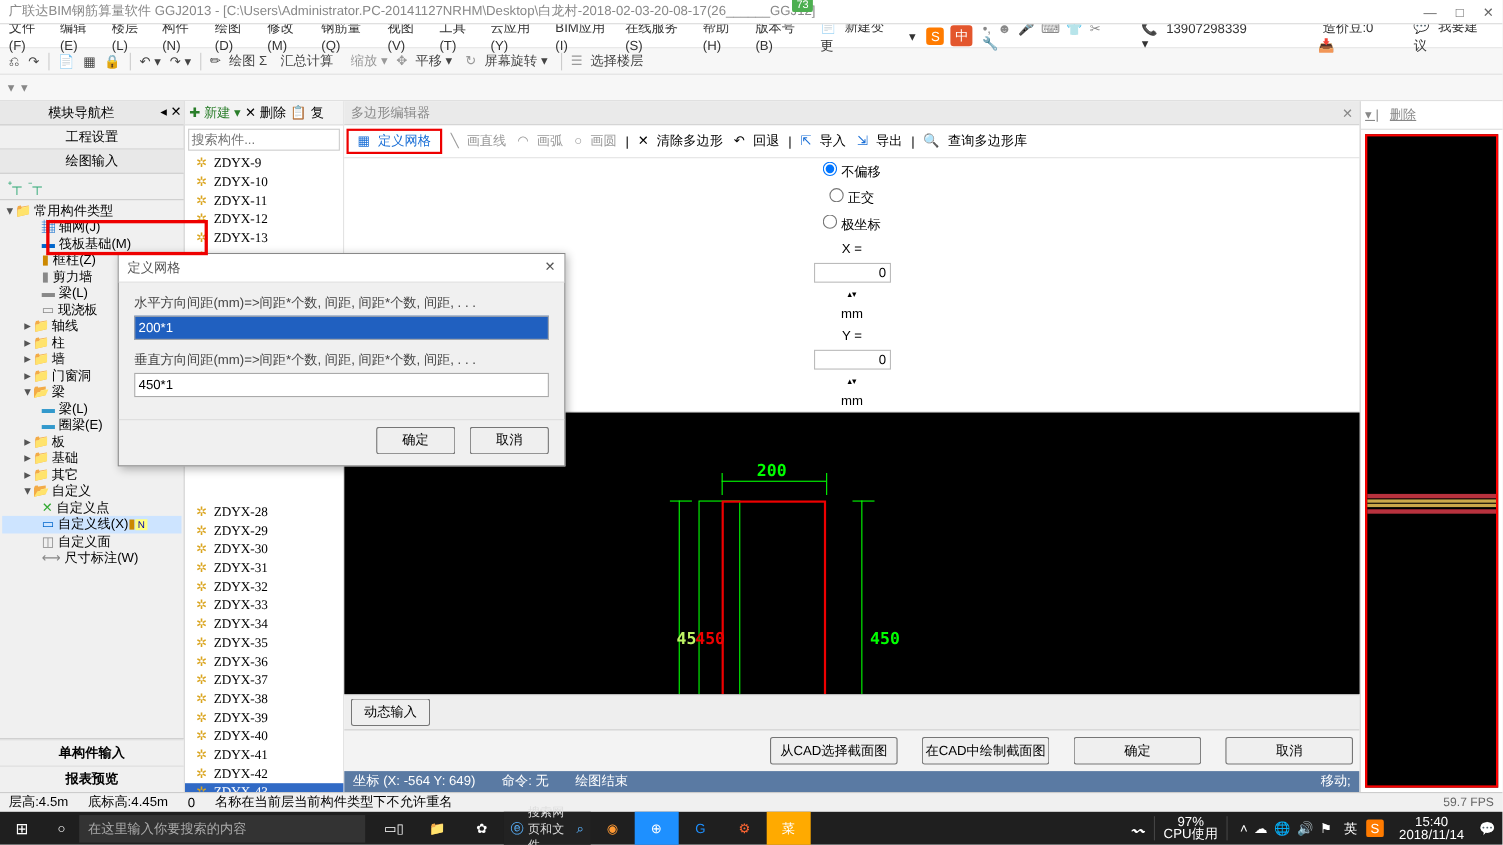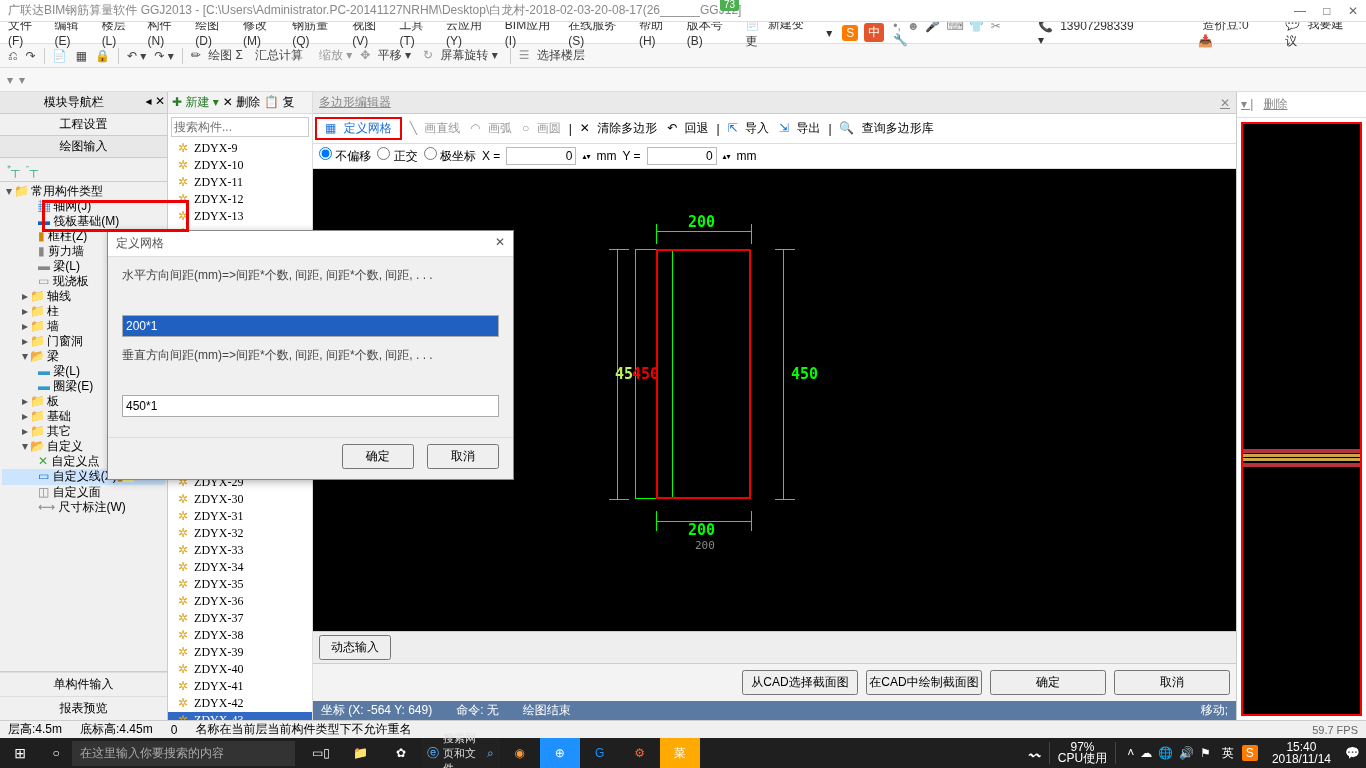--- a/index.html
+++ b/index.html
@@ -36,86 +36,86 @@
 .leftpanel .tree { flex:1; overflow:auto; padding:2px 2px; font-size:12px; }
 .tree .node { padding-left:16px; line-height:15px; white-space:nowrap; position:relative;}
 .tree .node.lvl1{padding-left:4px;}
 .tree .node.lvl2{padding-left:20px;}
 .tree .node.lvl3{padding-left:36px;}
 .tree .chev{ color:#555; margin-right:2px;}
 .tree .fold{ color:#caa800; margin-right:2px;}
 .tree .sel{ background:#cde4ff;}
 .tree .new{ background:#ffff80; color:#00a; font-size:9px; padding:0 2px;}
 .leftpanel .foot{ border-top:1px solid #ccc;}
-.leftpanel .foot div{ text-align:center; padding:3px; border-top:1px solid #ddd; background:#f0f0f0;}
+.leftpanel .foot div{ text-align:center; padding:3px; border-top:1px solid #ddd; background:#f0f0f0;font-weight:bold;}
 .navicons{padding:3px 4px;border-bottom:1px solid #ccc;}
 .navicons span{margin:0 3px;color:#3a7;}
 
 .midpanel { width: 145px; background:#fff; border-right:1px solid #ddd; display:flex; flex-direction:column;}
 .midpanel .mbar{ background:#f3f3f3; padding:2px 4px; display:flex; gap:4px; border-bottom:1px solid #ddd; font-size:11px;}
 .midpanel .search{ padding:3px;}
 .midpanel .search input{ width:100%; padding:2px; color:#888; border:1px solid #ccc;}
 .midpanel .list{ flex:1; overflow:auto;}
 .midpanel .list div{ padding:1px 10px; font-size:12px; white-space:nowrap; font-family:"SimSun"; }
 .midpanel .list div::before{ content:"✲"; color:#daa520; margin-right:6px;}
 .midpanel .list .sel{ background:#316ac5; color:#fff;}
 
 .canvaspanel{ flex:1; display:flex; flex-direction:column; background:#f7f7f7;}
-.polybar{ background:#eaeaea; padding:2px 6px; color:#888; border-bottom:1px solid #ccc; display:flex; align-items:center;text-decoration:underline;}
+.polybar{ background:#eaeaea; padding:2px 6px; color:#888; border-bottom:1px solid #ccc; display:flex; align-items:center;}
 .polybar .close{margin-left:auto;}
 .polytools{ background:#fff; padding:3px 4px; display:flex; align-items:center; gap:2px; border-bottom:1px solid #ddd;}
 .polytools span{ margin:0 2px; }
 .polytools .hl{ border:2px solid #e00; padding:1px 6px; margin-left:-2px;}
 .polytools .hl span{color:#1a6fd6;}
-.coordbar{ background:#fff; padding:3px 6px; display:flex; align-items:center; gap:6px; border-bottom:1px solid #ddd;}
+.coordbar{ background:#fff; padding:3px 6px; display:flex; align-items:center; gap:6px; border-bottom:1px solid #ddd;flex-direction:column;}
 .coordbar input[type=text]{ width:70px; text-align:right; padding:1px 3px; border:1px solid #bbb;}
 
 .canvas{ flex:1; background:#000; position:relative; overflow:hidden;}
 .redrect{ position:absolute; border:2px solid #e00;}
 .greenrect{ position:absolute; border:1px solid #0f0;}
 .dimlabel{ position:absolute; color:#0f0; font-family:Consolas,monospace; font-weight:bold; font-size:15px;}
 .graylabel{ position:absolute; color:#888; font-size:11px; font-family:Consolas,monospace;}
 .tick{ position:absolute; background:#0f0;}
 
 .dyninput{ background:#eee; padding:3px 6px; border-top:1px solid #ccc;}
 .dyninput button{ padding:2px 10px;}
 
-.btnrow2{ background:#f3f3f3; padding:6px; display:flex; gap:8px; justify-content:flex-end; border-top:1px solid #ccc;}
+.btnrow2{ background:#f3f3f3; padding:6px; display:flex; gap:22px; justify-content:flex-end; border-top:1px solid #ccc;}
 .btnrow2 button{ padding:2px 0; width:116px;}
 
 .statusline{ background:#5a7aa3; color:#fff; padding:1px 8px; display:flex; gap:24px; font-size:12px;}
 .statusline span{white-space:nowrap;}
 .statusline .r{margin-left:auto;}
 
 .rightpanel{ width:130px; background:#fff; border-left:1px solid #ccc; display:flex; flex-direction:column;}
 .rightpanel .rtop{ padding:4px; border-bottom:1px solid #ddd; color:#888; font-size:11px;text-decoration:underline;}
 .rightpanel .rtop span{margin-right:10px;}
 .rightpanel .preview{ flex:1; background:#000; border:2px solid #f00; margin:4px; position:relative;}
 .rightpanel .preview .bar{ position:absolute; left:0; right:0; height:6px;}
 
 .bottombar{ height:18px; background:#f0f0f0; border-top:1px solid #ccc; display:flex; align-items:center; padding:0 8px; gap:18px; font-size:12px;}
 .bottombar .fps{margin-left:auto; font-size:11px; color:#666;}
 
 .taskbar{ height:30px; background:#1f1f1f; display:flex; align-items:center; color:#fff; font-size:12px;}
 .taskbar .start{ width:40px; text-align:center; font-size:14px;}
 .taskbar .cortana{ width:32px; text-align:center;}
-.taskbar .search{ background:#333; padding:4px 8px; width:223px; color:#aaa; display:flex; align-items:flex-end;}
+.taskbar .search{ background:#333; padding:4px 8px; width:260px; color:#aaa; display:flex; align-items:flex-end;}
 .taskbar .tasks{ display:flex; gap:0; margin-left:6px;}
 .taskbar .tasks span{ width:40px; height:30px; display:flex; align-items:center; justify-content:center; }
 .taskbar .tray{ margin-left:auto; display:flex; align-items:center; gap:8px; padding-right:6px;}
 .taskbar .cpu{ text-align:center; font-size:10px; line-height:11px; border-left:1px solid #444; border-right:1px solid #444; padding:0 8px;}
 .taskbar .clock{ text-align:center; font-size:11px; line-height:12px; padding:0 6px;}
 .taskbar .trayicons span{margin:0 3px; font-size:12px;}
 
 .dialog{ position:absolute; top:230px; left:107px; width:407px; background:#f0f0f0; border:1px solid #888; box-shadow:2px 2px 8px rgba(0,0,0,.3); z-index:50;}
 .dialog .dtit{ background:#fff; color:#555; padding:4px 8px; display:flex; border-bottom:1px solid #ddd;}
 .dialog .dtit .x{margin-left:auto;}
 .dialog .dbody{ padding:10px 14px;}
 .dialog label{ color:#444; font-size:12px; display:block; margin-bottom:3px;}
-.dialog input[type=text]{ width:100%; padding:3px; border:1px solid #aaa; margin-bottom:10px;margin-top:28px;}
+.dialog input[type=text]{ width:100%; padding:3px; border:1px solid #aaa; margin-bottom:10px;}
 .dialog input.hl{ background:#2060c0; color:#fff;}
 .dialog .dbtns{ text-align:right; padding:6px 14px 10px; border-top:1px solid #ddd;}
 .dialog .dbtns button{ padding:2px 22px; margin-left:10px;}
 
 .redbox-left{ position:absolute; border:3px solid #e00; top:200px; left:42px; width:147px; height:32px; z-index:60; pointer-events:none;}
 </style>
 </head>
 <body>
 
 <div class="titlebar">

